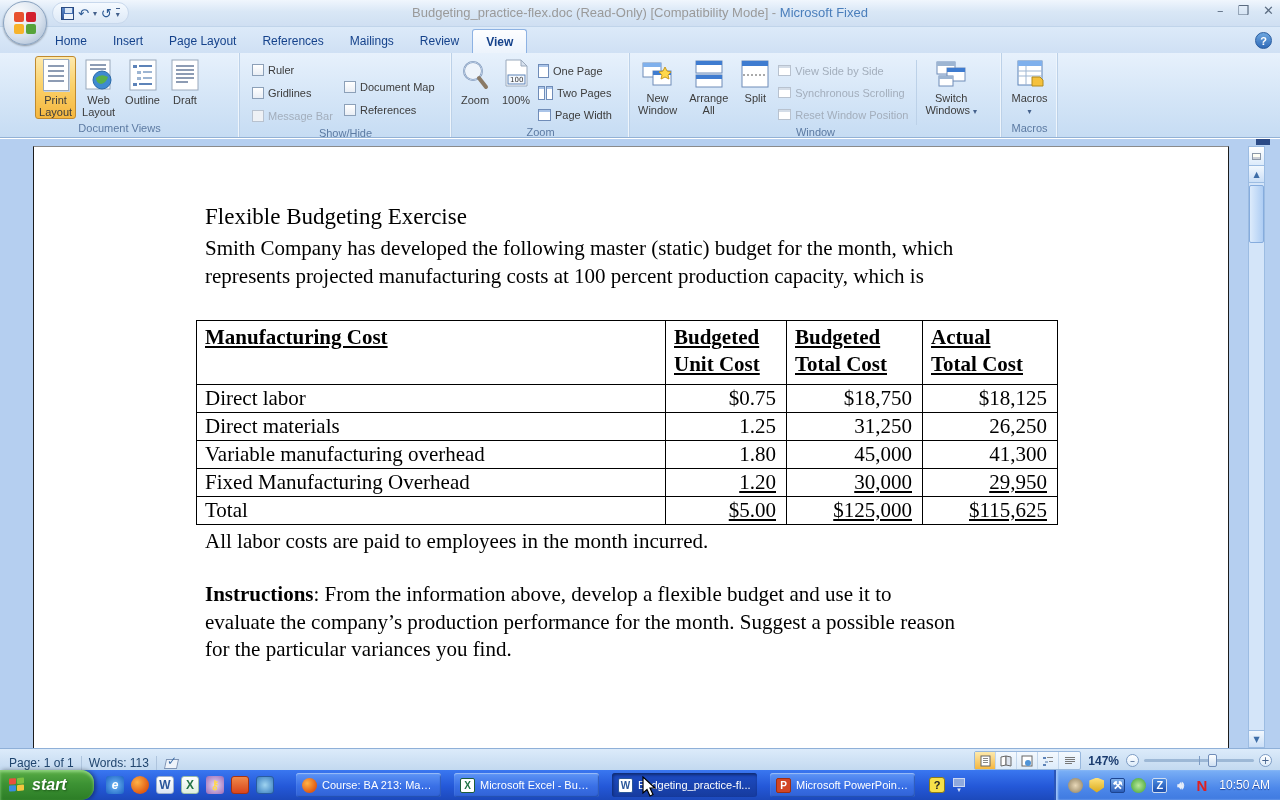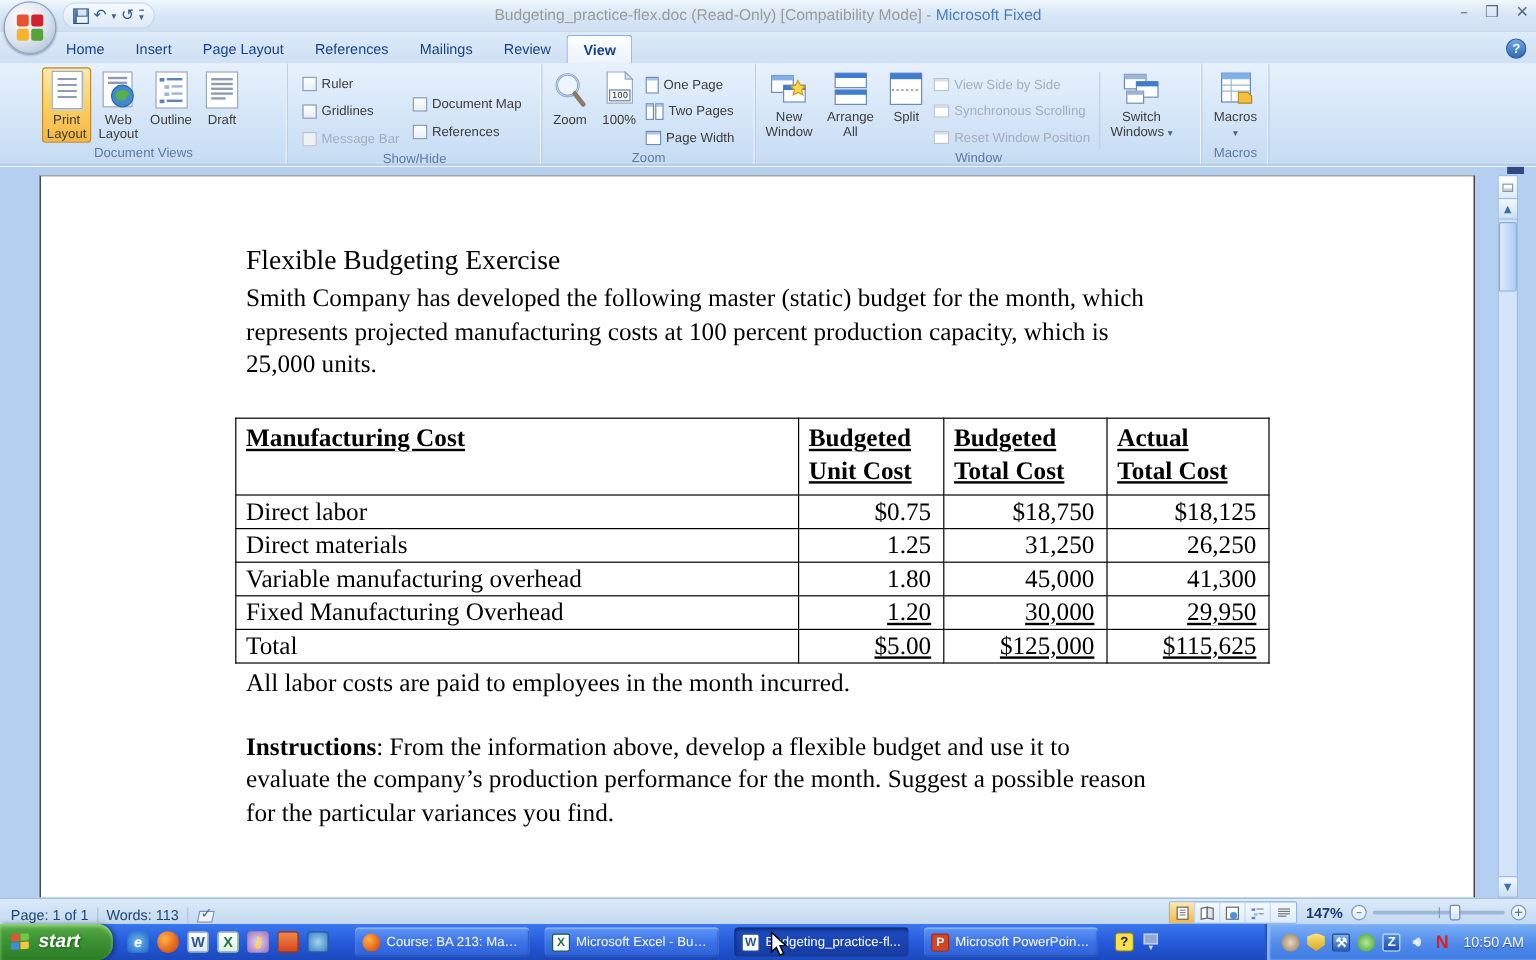--- a/index.html
+++ b/index.html
@@ -396,21 +396,20 @@
   <div style="flex:1"></div>
 </div>
 
 <div class="docarea">
   <div class="page">
     <div class="content">
       <div class="doc-h1">Flexible Budgeting Exercise</div>
       <div class="doc-p">
         <div>Smith Company has developed the following master (static) budget for the month, which</div>
         <div>represents projected manufacturing costs at 100 percent production capacity, which is</div>
-        <div>25,000 units.</div>
       </div>
 
       <table class="budget">
         <colgroup>
             <col style="width:469px">
             <col style="width:121px">
             <col style="width:136px">
             <col style="width:135px">
           </colgroup>
         <tbody>

